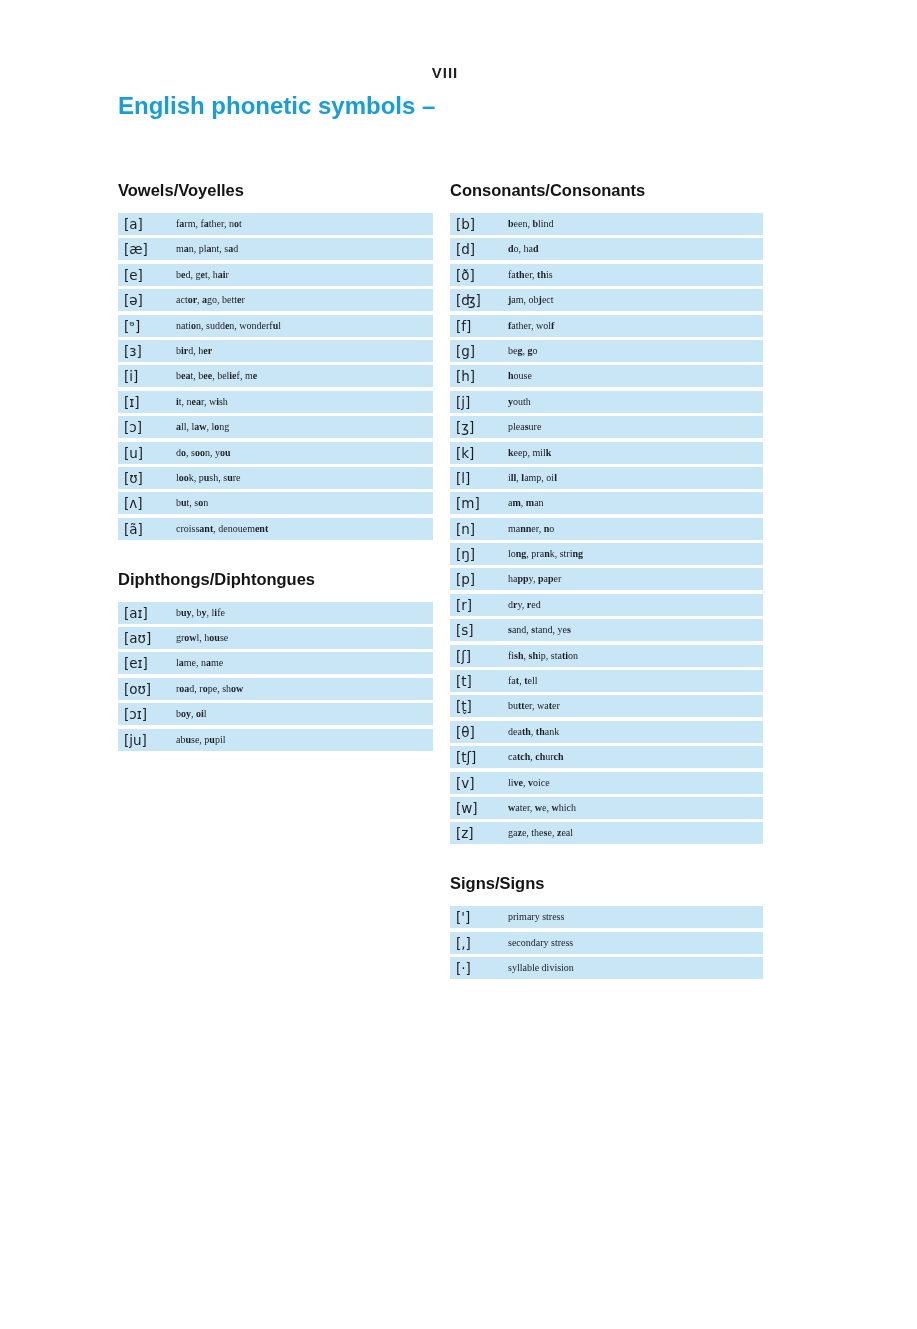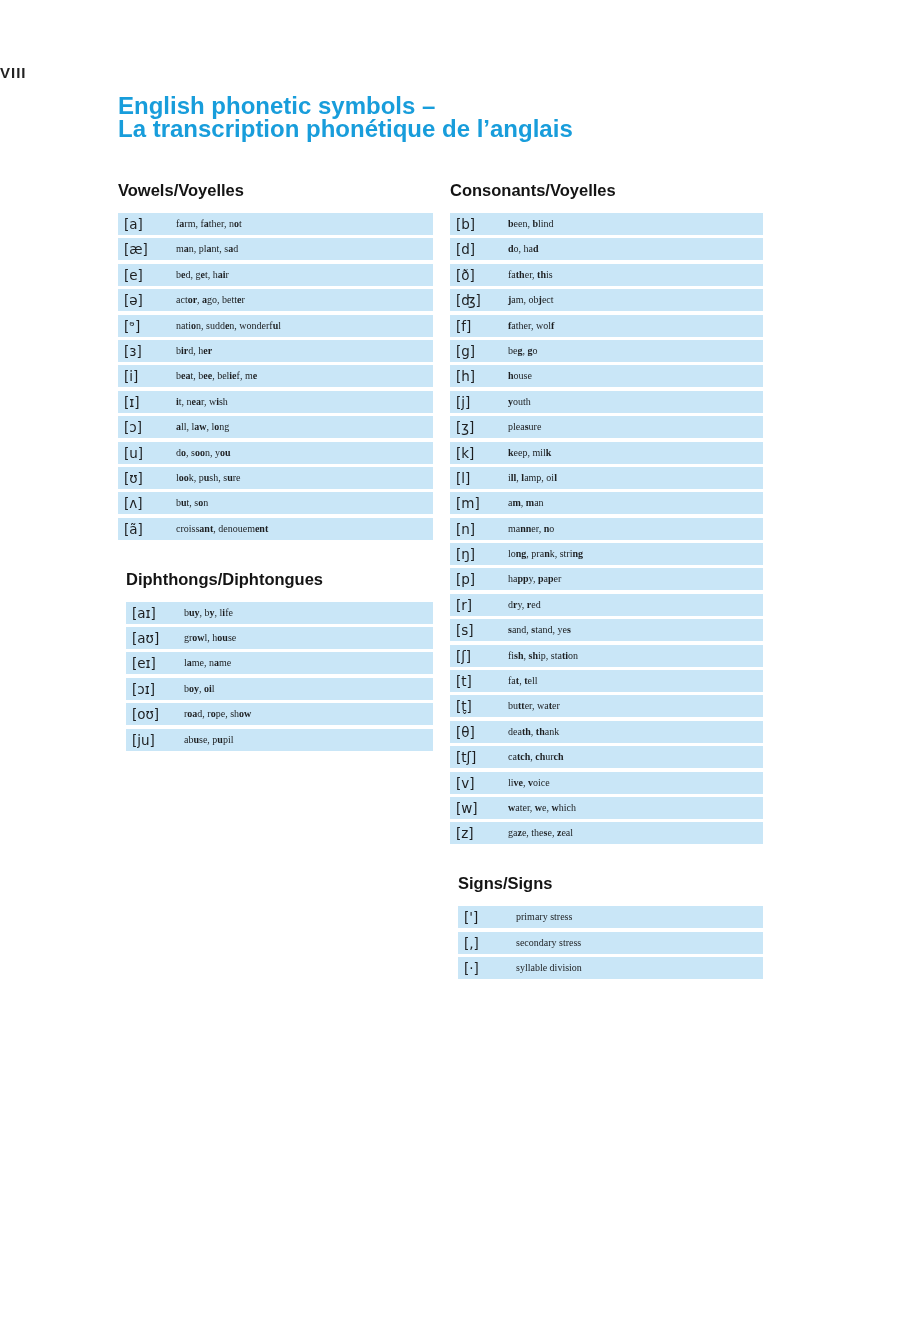--- a/index.html
+++ b/index.html
@@ -16,21 +16,21 @@
     background: #ffffff;
     position: relative;
     overflow: hidden;
     font-family: "Liberation Sans", sans-serif;
   }
   .page-number {
     position: absolute;
     top: 64px;
     left: 0;
     width: 890px;
-    text-align: left;
+    text-align: center;
     font-size: 15px;
     font-weight: bold;
     letter-spacing: 1px;
     color: #222;
   }
   .title {
     position: absolute;
     left: 118px;
     top: 95px;
     margin: 0;
@@ -41,21 +41,21 @@
   }
   .columns {
     position: absolute;
     left: 118px;
     top: 181px;
     width: 645px;
     display: flex;
   }
   .col-left  { width: 315px; margin-right: 17px; }
   .col-right { width: 313px; }
-  .section + .section { margin-top: 30px; margin-left: 8px; }
+  .section + .section { margin-top: 30px; }
   .section-heading {
     margin: 0 0 13px 0;
     font-size: 16.5px;
     line-height: 19px;
     font-weight: bold;
     color: var(--heading);
   }
   .ptable { width: 100%; }
   .row {
     display: flex;
@@ -80,21 +80,21 @@
     color: var(--text);
     white-space: nowrap;
   }
   .ex b { font-weight: bold; }
 </style>
 </head>
 <body>
 
 <div class="page-number">VIII</div>
 
-<h1 class="title"><span>English phonetic symbols –</span><br><span>La transcription phonétique de l’anglais</span></h1>
+<h1 class="title"><span>English phonetic symbols –</span><br></h1>
 
 <div class="columns">
   <div class="col-left">
       <section class="section">
         <h2 class="section-heading">Vowels/Voyelles</h2>
         <div class="ptable">
           <div class="row">
             <span class="sym">[a]</span>
             <span class="ex">f<b>a</b>rm, f<b>a</b>ther, n<b>o</b>t</span>
           </div>
@@ -157,37 +157,37 @@
           </div>
           <div class="row">
             <span class="sym">[aʊ]</span>
             <span class="ex">gr<b>ow</b>l, h<b>ou</b>se</span>
           </div>
           <div class="row">
             <span class="sym">[eɪ]</span>
             <span class="ex">l<b>a</b>me, n<b>a</b>me</span>
           </div>
           <div class="row">
+            <span class="sym">[oʊ]</span>
+            <span class="ex">r<b>oa</b>d, r<b>o</b>pe, sh<b>ow</b></span>
+          </div>
+          <div class="row">
             <span class="sym">[ɔɪ]</span>
             <span class="ex">b<b>oy</b>, <b>oi</b>l</span>
-          </div>
-          <div class="row">
-            <span class="sym">[oʊ]</span>
-            <span class="ex">r<b>oa</b>d, r<b>o</b>pe, sh<b>ow</b></span>
           </div>
           <div class="row">
             <span class="sym">[ju]</span>
             <span class="ex">ab<b>u</b>se, p<b>u</b>pil</span>
           </div>
         </div>
       </section>
     </div>
   <div class="col-right">
       <section class="section">
-        <h2 class="section-heading">Consonants/Voyelles</h2>
+        <h2 class="section-heading">Consonants/Consonants</h2>
         <div class="ptable">
           <div class="row">
             <span class="sym">[b]</span>
             <span class="ex"><b>b</b>een, <b>b</b>lind</span>
           </div>
           <div class="row">
             <span class="sym">[d]</span>
             <span class="ex"><b>d</b>o, ha<b>d</b></span>
           </div>
           <div class="row">

